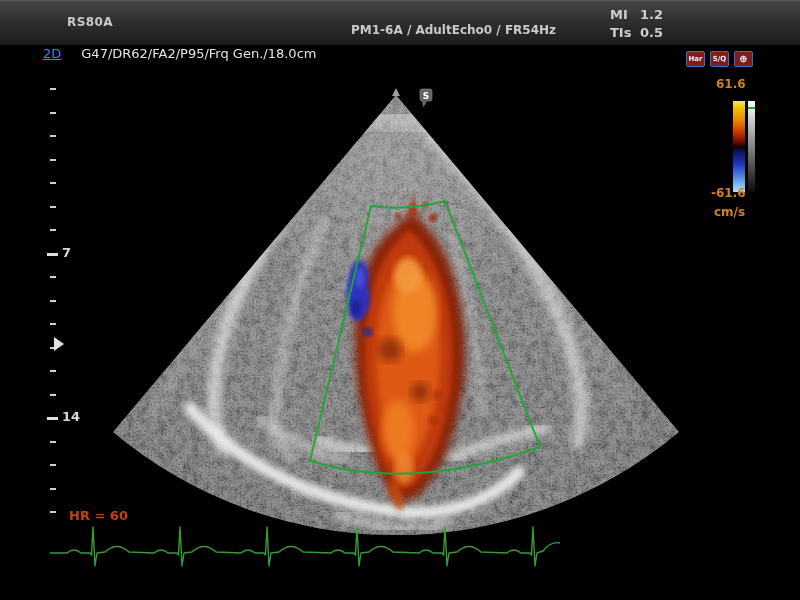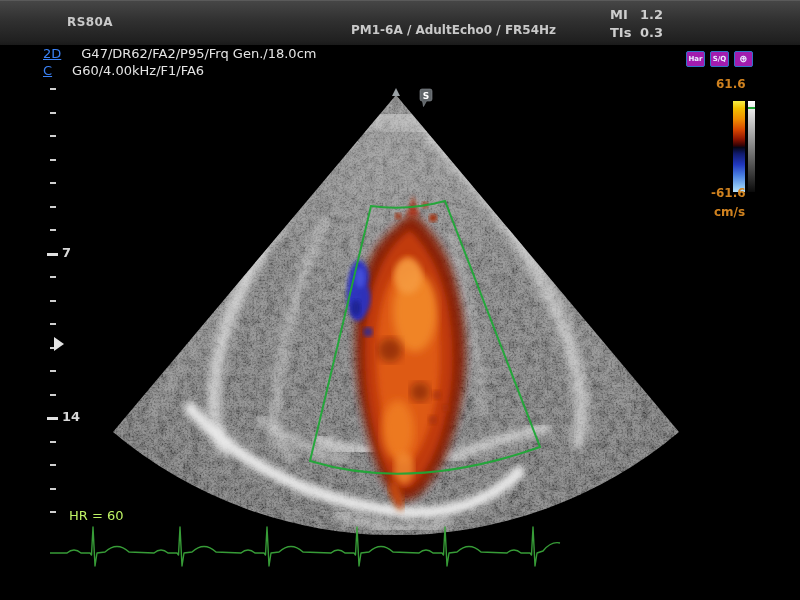--- a/index.html
+++ b/index.html
@@ -15,38 +15,38 @@
   .model{position:absolute;left:67px;top:14px;font-size:12px;font-weight:bold;color:#c9c9c9;letter-spacing:.4px;}
   .preset{position:absolute;left:351px;top:22px;font-size:12px;font-weight:bold;color:#c9c9c9;}
   .acoustic{position:absolute;left:610px;top:6px;font-size:13px;font-weight:bold;color:#cecece;}
   .acoustic .row{height:18px;display:flex;}
   .acoustic .lbl{width:30px;}
   
   .pline{position:absolute;left:43px;font-size:13px;color:#e4e4e4;white-space:nowrap;}
   .pmode{color:#3b82f6;text-decoration:underline;margin-right:20px;cursor:default;}
   
   .micons{left:686px;top:51px;display:flex;gap:5px;}
-  .micon{width:17px;height:14px;background:#a21caf;border:1px solid #2f74c8;border-radius:2px;
+  .micon{width:17px;height:14px;background:#7f1d1d;border:1px solid #2f74c8;border-radius:2px;
          color:#e8f0ff;font-size:7px;font-weight:bold;display:flex;align-items:center;justify-content:center;line-height:1;}
   .micon.sym{font-size:10px;}
   
   .cs-max{left:716px;top:77px;}  .cs-min{left:711px;top:186px;}  .cs-unit{left:714px;top:205px;text-align:center;}
   .orange{position:absolute;font-size:12px;font-weight:bold;color:#d0821f;}
   .velbar{left:733px;top:101px;width:12px;height:91px;
     background:linear-gradient(#f6ee46 0%,#f1c000 8%,#ee8c00 20%,#d44300 32%,#8c1400 42%,#330205 49%,#050616 51%,#101a6e 58%,#2138c0 70%,#4a80e0 82%,#8cc4f4 94%,#b8e2fc 100%);}
   .graybar{left:748px;top:101px;width:7px;height:91px;background:linear-gradient(#ffffff,#0a0a0a);}
   .gmark{position:absolute;left:0;top:6px;width:7px;height:2px;background:#1fa636;}
   
   #ruler{left:47px;top:0;width:40px;height:600px;}
   .tick{position:absolute;left:3px;width:6px;height:2px;background:#cfcfcf;}
   .tick.major{left:0;width:11px;height:3px;background:#e0e0e0;}
   .tick-label{position:absolute;left:15px;font-size:13px;font-weight:bold;color:#d8d8d8;}
   .fmark{left:54px;top:337px;width:0;height:0;border-top:7px solid transparent;
          border-bottom:7px solid transparent;border-left:10px solid #e2e2e2;}
-  .hr{left:69px;top:508px;font-size:13px;font-weight:normal;color:#bef264;}
+  .hr{left:69px;top:508px;font-size:13px;font-weight:bold;color:#c2410c;}
 </style>
 </head>
 <body>
 
 <div class="screen">
 
   <svg class="echo-svg" width="800" height="600" viewBox="0 0 800 600">
     <defs>
       <clipPath id="sectorClip">
           <path d="M396,95 L113,432 A440,440 0 0 0 679,432 Z"></path>
@@ -160,30 +160,27 @@
   <div class="overlay hdr">
     <div class="model">RS80A</div>
     <div class="preset">PM1-6A / AdultEcho0 / FR54Hz</div>
     <div class="acoustic">
       <div class="row">
           <span class="lbl">MI</span>
         <span>1.2</span>
         </div>
       <div class="row">
           <span class="lbl">TIs</span>
-        <span>0.3</span>
+        <span>0.5</span>
         </div>
     </div>
   </div>
 
   <div class="overlay pline" style="top:46px;">
     <span class="pmode">2D</span><span>G47/DR62/FA2/P95/Frq Gen./18.0cm</span>
-  </div>
-  <div class="overlay pline" style="top:63px;">
-    <span class="pmode">C</span><span>G60/4.00kHz/F1/FA6</span>
   </div>
 
   <div class="overlay micons">
     <div class="micon">Har</div>
     <div class="micon">S/Q</div>
     <div class="micon sym">⊕</div>
   </div>
 
   <div class="overlay orange cs-max">61.6</div>
   <div class="overlay velbar"></div>

